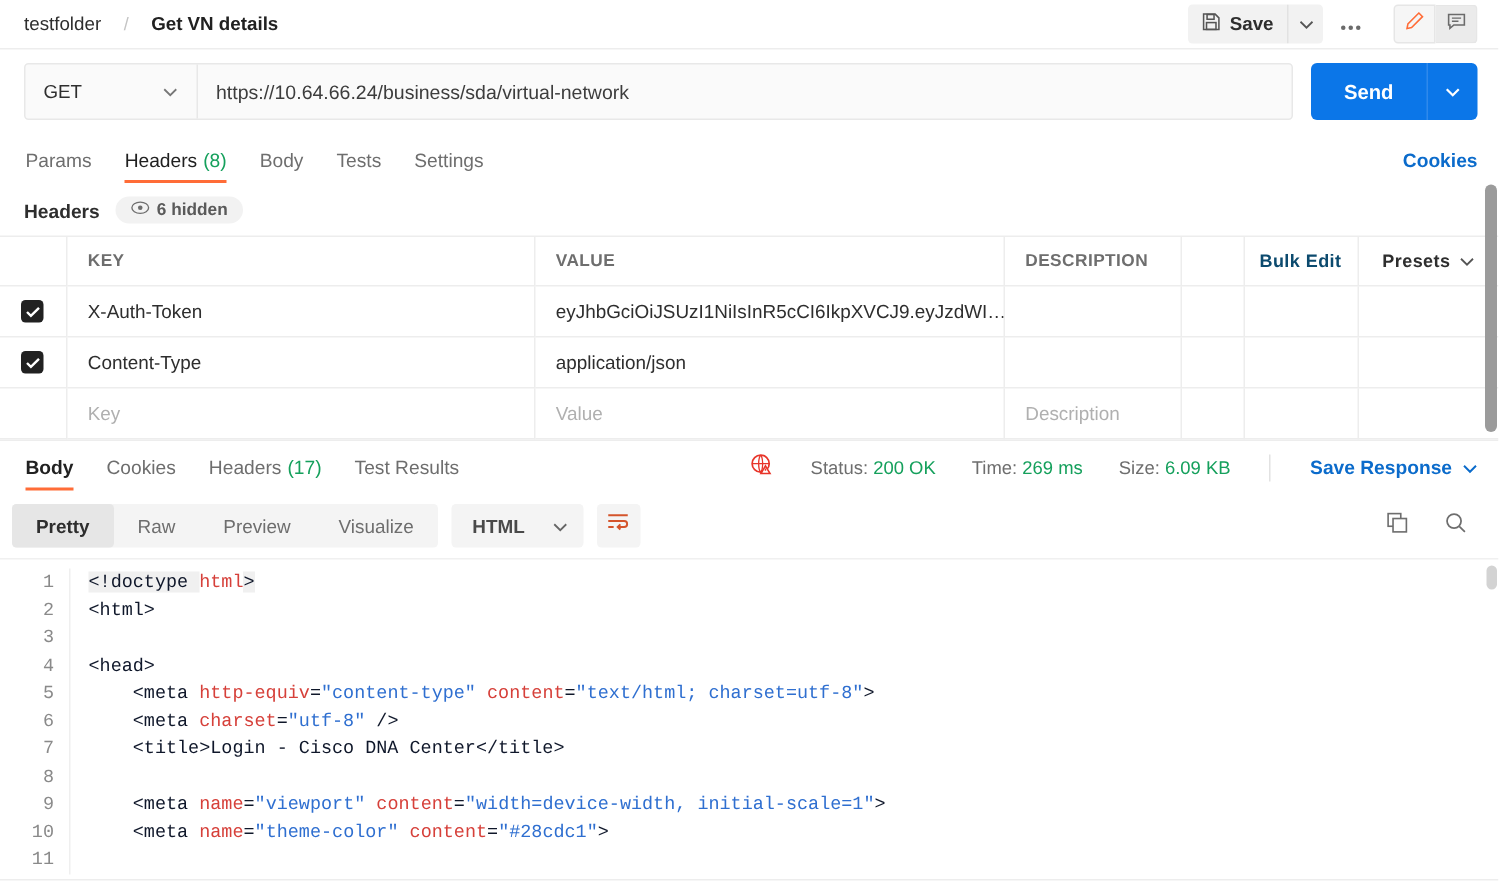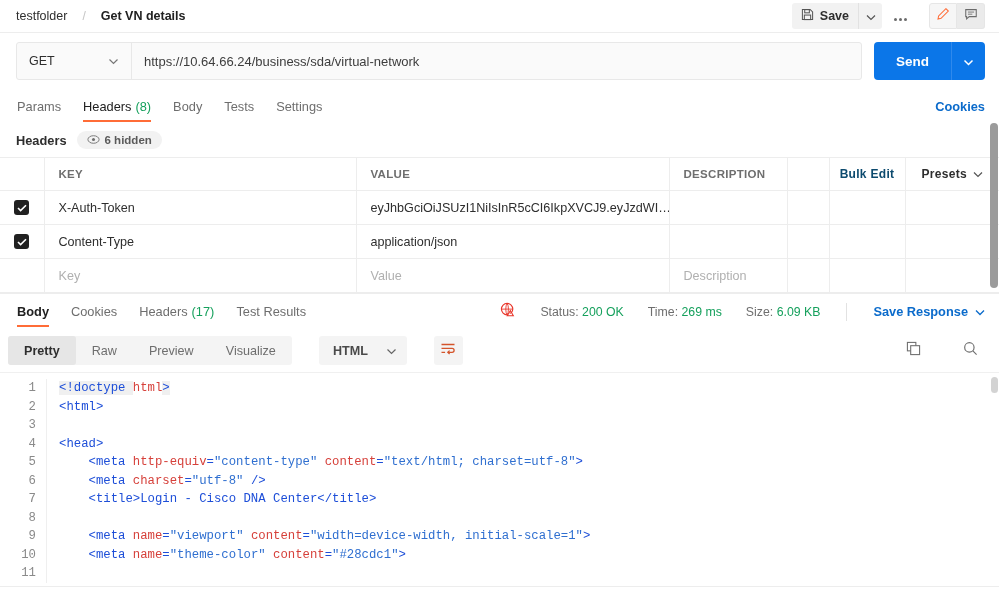--- a/index.html
+++ b/index.html
@@ -86,35 +86,35 @@
   .rtab.active { color: #212121; font-weight: bold; }
   .rtab.active::after { content: ""; position: absolute; left: 11px; right: 11px; bottom: 3px; height: 2px; background: #ff6c37; }
   .rtab .cnt { color: #15a05c; margin-left: 4px; font-weight: normal; }
   .resp-spacer { flex: 1; }
   .resp-meta { display: flex; align-items: center; gap: 24px; font-size: 12.3px; color: #6e6e6e; }
   .resp-meta .v { color: #15a05c; }
   .meta-sep { width: 1px; height: 18px; background: #e2e2e2; margin: 0 2px; }
   .save-resp { display: flex; align-items: center; gap: 7px; font-size: 12.8px; color: #0b6bcb; font-weight: bold; }
 
   
-  .fmtbar { display: flex; align-items: center; padding: 7px 14px 7px 8px; gap: 27px; }
+  .fmtbar { display: flex; align-items: center; padding: 7px 14px 7px 8px; gap: 9px; }
   .seg { display: flex; align-items: center; background: #f4f4f4; border-radius: 3px; height: 29px; }
   .seg-item { padding: 0 16px; height: 29px; display: flex; align-items: center; font-size: 12.6px; color: #6e6e6e; border-radius: 3px; }
   .seg-item.active { background: #e6e6e6; color: #2e2e2e; font-weight: bold; }
   .lang { display: flex; align-items: center; gap: 18px; background: #f4f4f4; border-radius: 3px; height: 29px; padding: 0 10px 0 14px; font-size: 12.6px; color: #4a4a4a; font-weight: bold; }
   .wrapbtn { width: 29px; height: 29px; background: #f4f4f4; border-radius: 3px; display: flex; align-items: center; justify-content: center; }
   .fmt-spacer { flex: 1; }
   .fmt-icon { width: 30px; height: 29px; display: flex; align-items: center; justify-content: center; }
 
   
   .codewrap { flex: 1; position: relative; overflow: hidden; border-top: 1px solid #f0f0f0; }
   .code { display: flex; font-family: "Liberation Mono", monospace; font-size: 12.3px; line-height: 18.5px; padding-top: 6px; }
   .gutter { width: 46px; text-align: right; padding-right: 10px; color: #8a8a8a; user-select: none; flex-shrink: 0; }
   .codelines { flex: 1; padding-left: 12px; border-left: 1px solid #efefef; white-space: pre; color: #2e2e2e; }
-  .tg { color: #1d4ed8; text-align: right; }
+  .tg { color: #0f172a; text-align: right; }
   .at { color: #d6403a; }
   .st { color: #2f6fd0; }
   .doctype { background: #f0f0f0; }
   .ln { height: 18.5px; }
 
   
   .vscroll { position: absolute; right: 1px; width: 8px; border-radius: 4px; background: #9b9b9b; }
   .vscroll.light { background: #d3d3d3; width: 7px; }
   .bottombar { position: absolute; left: 0; right: 0; bottom: 0; height: 5px; background: #fff; border-top: 1px solid #ededed; }
 </style>

